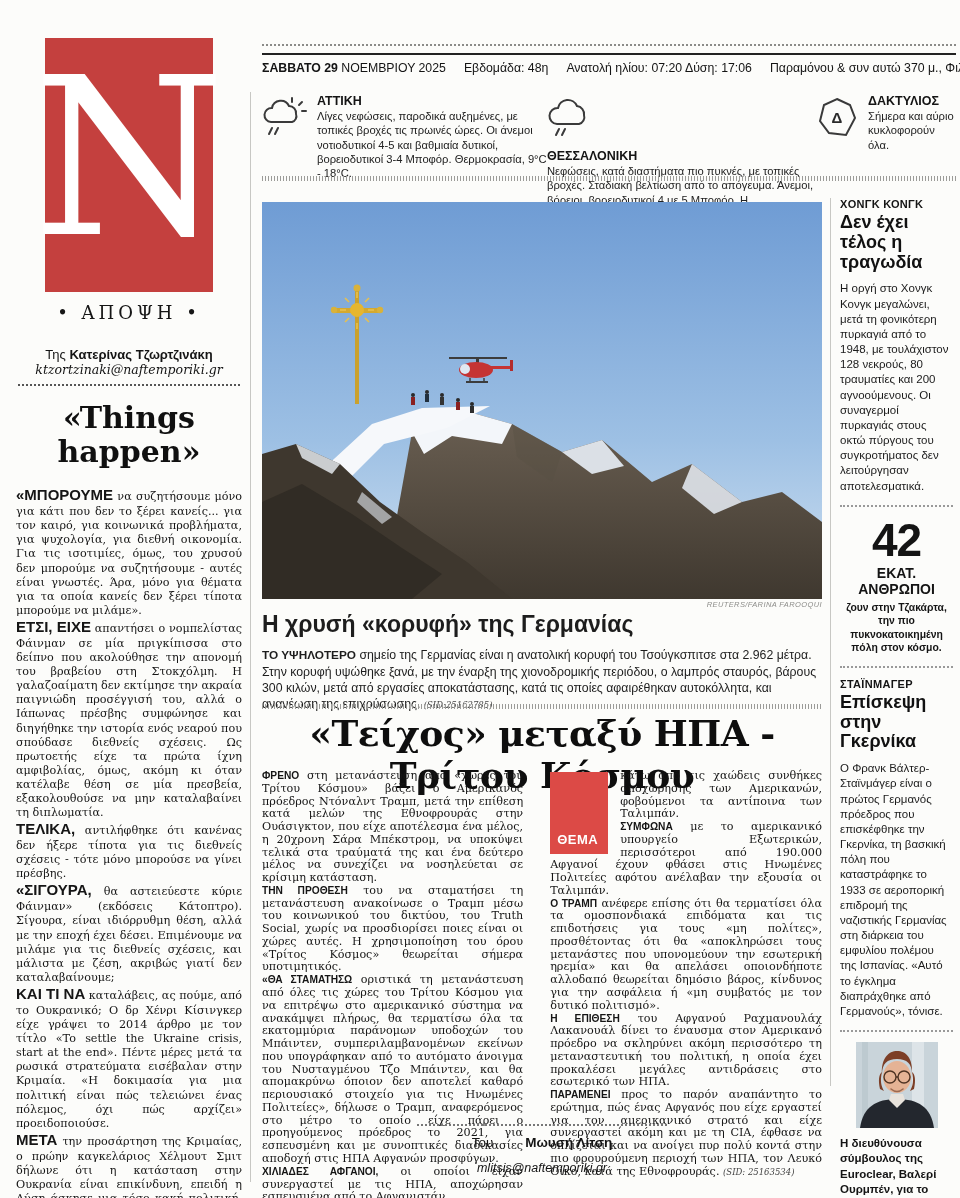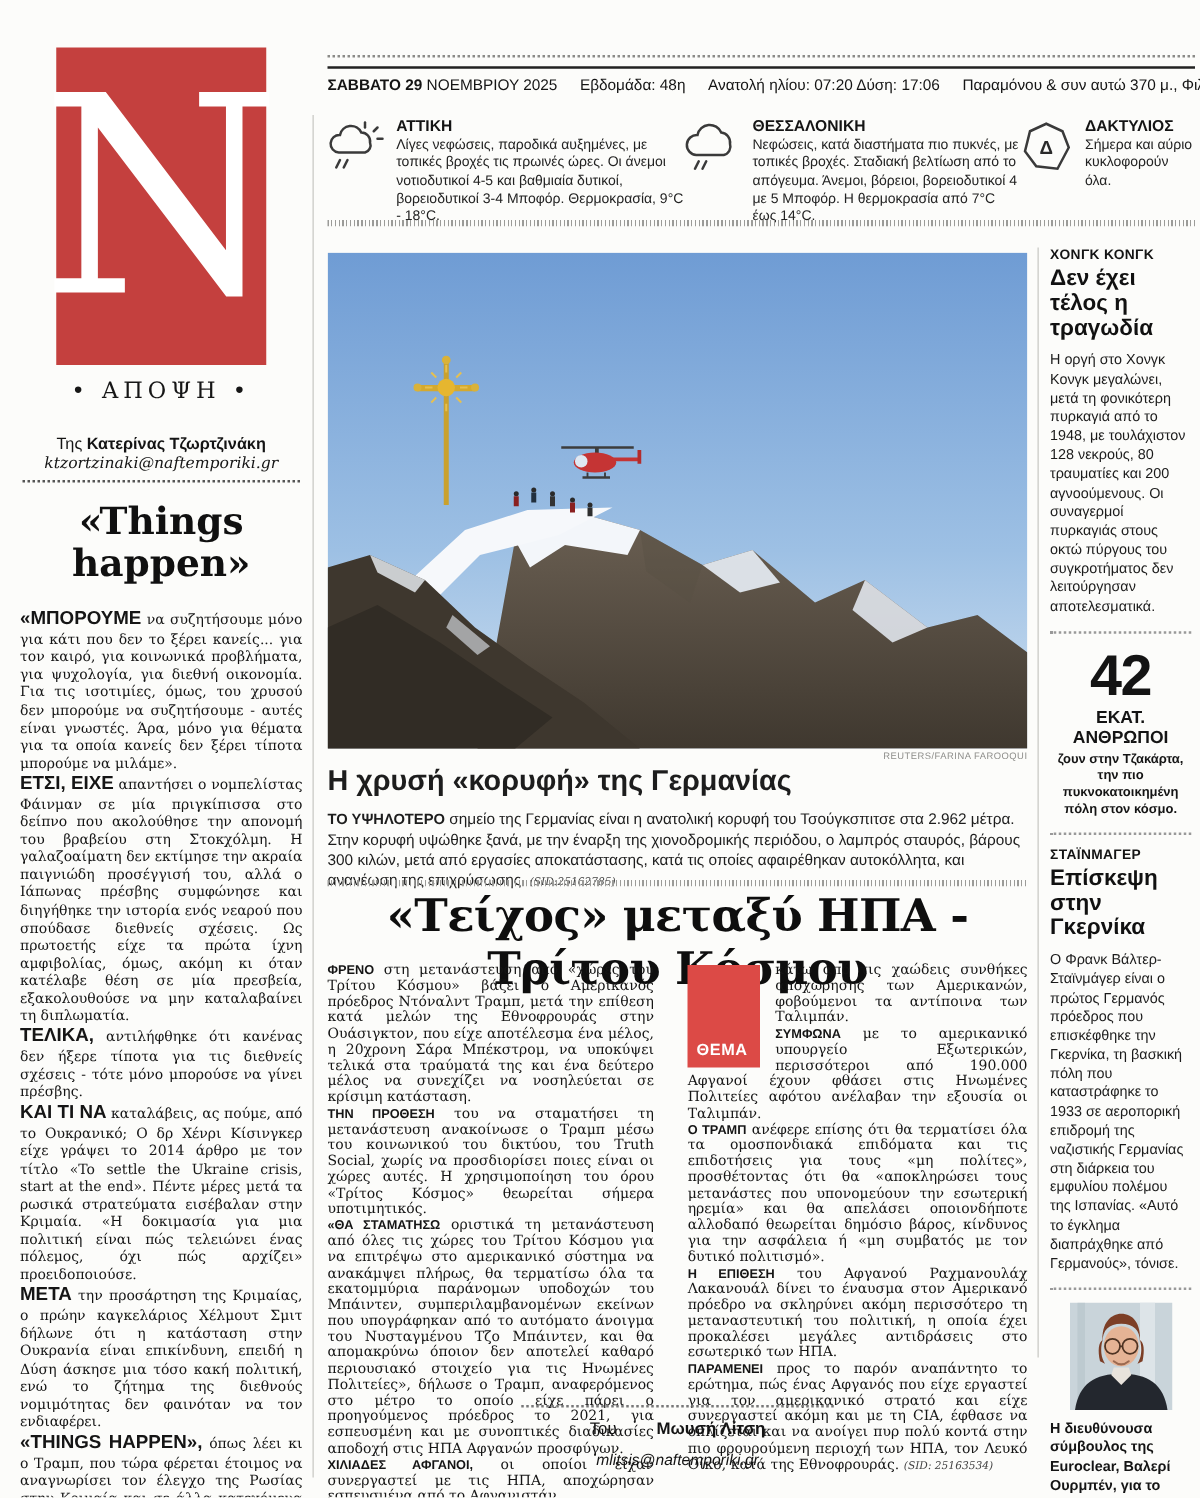--- a/index.html
+++ b/index.html
@@ -20,21 +20,21 @@
 
   
   .date-row { position:absolute; left:262px; top:53px; width:694px; border-top:2px solid #222;
               padding-top:6px; font-size:12.3px; display:flex; align-items:baseline; white-space:nowrap; }
   .date-row b { font-weight:700; }
   .date-sep { display:inline-block; width:1px; height:14px; background:#888; margin:0 9px; align-self:center; }
 
   
   .weather { position:absolute; left:262px; top:94px; width:694px; display:flex; }
   .wx { display:flex; gap:9px; }
-  .wx-attiki { width:285px; } .wx-thess { width:268px; } .wx-dakt { width:141px; }
+  .wx-attiki { width:285px; } .wx-thess { width:268px;flex-direction:column; } .wx-dakt { width:141px; }
   .wx svg { flex:0 0 auto; margin-top:2px; }
   .wx-title { font-size:12.5px; font-weight:700; }
   .wx-text { font-size:11.2px; line-height:1.28; color:#222; margin-top:1px; }
 
   
   .opinion { position:absolute; left:16px; top:28px; width:226px; }
   .logo { width:168px; height:254px; margin:10px auto 0; background:#c4403e;
           display:flex; align-items:center; justify-content:center; }
   .logo-n { font-family:"DejaVu Serif",serif; font-size:220px; line-height:1; color:#fff; margin-top:-14px; }
   .apopsi { margin-top:10px; text-align:center; font-family:"DejaVu Serif",serif;
@@ -47,21 +47,21 @@
              text-align:center; margin:15px 0 18px; color:#101010; }
   .op-body p { font-family:"DejaVu Serif",serif; font-size:11.2px; line-height:1.26;
                text-align:justify; color:#151515; }
   .ld { font-family:"Liberation Sans",sans-serif; font-weight:700; font-size:15px; }
   .sid { font-family:"DejaVu Serif",serif; font-style:italic; font-size:8.5px; color:#444; }
 
   
   .photo { position:absolute; left:262px; top:202px; width:560px; height:397px; overflow:hidden; }
   .photo svg { display:block; width:560px; height:397px; }
   .photo-credit { position:absolute; left:262px; top:600px; width:560px; text-align:right;
-                  font-size:7.5px; letter-spacing:.4px; color:#8d8d8a; }
+                  font-size:7.5px; letter-spacing:.4px; color:#8d8d8a;font-style:italic; }
   .cap-head { position:absolute; left:262px; top:611px; width:560px; font-size:23px; font-weight:700; color:#1d1d1d; }
   .cap-body { position:absolute; left:262px; top:647px; width:560px; font-size:12.3px; line-height:1.32; color:#1d1d1d; }
   .cap-body b { font-size:11.8px; }
 
   
   .main-head { position:absolute; left:262px; top:712px; width:560px; text-align:center;
                font-family:"DejaVu Serif",serif; font-weight:700; font-size:36px; letter-spacing:-.5px; color:#0e0e0e; }
   .article { position:absolute; left:262px; top:770px; width:560px; display:flex; gap:27px; }
   .art-col p { font-family:"DejaVu Serif",serif; font-size:11.2px; line-height:1.14;
                text-align:justify; color:#151515; }
@@ -162,20 +162,21 @@
     </div>
     <div class="apopsi">• ΑΠΟΨΗ •</div>
     <div class="op-byline"><span>Της </span><span class="name">Κατερίνας Τζωρτζινάκη</span></div>
     <div class="op-email">ktzortzinaki@naftemporiki.gr</div>
     <div class="op-dotsep"></div>
     <h1 class="op-head">«Things happen»</h1>
     <div class="op-body">
       <p><b class="ld">«ΜΠΟΡΟΥΜΕ</b><span> να συζητήσουμε μόνο για κάτι που δεν το ξέρει κανείς... για τον καιρό, για κοινωνικά προβλήματα, για ψυχολογία, για διεθνή οικονομία. Για τις ισοτιμίες, όμως, του χρυσού δεν μπορούμε να συζητήσουμε - αυτές είναι γνωστές. Άρα, μόνο για θέματα για τα οποία κανείς δεν ξέρει τίποτα μπορούμε να μιλάμε».</span></p>
       <p><b class="ld">ΕΤΣΙ, ΕΙΧΕ</b><span> απαντήσει ο νομπελίστας Φάινμαν σε μία πριγκίπισσα στο δείπνο που ακολούθησε την απονομή του βραβείου στη Στοκχόλμη. Η γαλαζοαίματη δεν εκτίμησε την ακραία παιγνιώδη προσέγγισή του, αλλά ο Ιάπωνας πρέσβης συμφώνησε και διηγήθηκε την ιστορία ενός νεαρού που σπούδασε διεθνείς σχέσεις. Ως πρωτοετής είχε τα πρώτα ίχνη αμφιβολίας, όμως, ακόμη κι όταν κατέλαβε θέση σε μία πρεσβεία, εξακολουθούσε να μην καταλαβαίνει τη διπλωματία.</span></p>
       <p><b class="ld">ΤΕΛΙΚΑ,</b><span> αντιλήφθηκε ότι κανένας δεν ήξερε τίποτα για τις διεθνείς σχέσεις - τότε μόνο μπορούσε να γίνει πρέσβης.</span></p>
+      <p><b class="ld">«ΣΙΓΟΥΡΑ,</b><span> θα αστειεύεστε κύριε Φάινμαν» (εκδόσεις Κάτοπτρο). Σίγουρα, είναι ιδιόρρυθμη θέση, αλλά με την εποχή έχει δέσει. Επιμένουμε να μιλάμε για τις διεθνείς σχέσεις, και μάλιστα με ζέση, ακριβώς γιατί δεν καταλαβαίνουμε;</span></p>
       <p><b class="ld">ΚΑΙ ΤΙ ΝΑ</b><span> καταλάβεις, ας πούμε, από το Ουκρανικό; Ο δρ Χένρι Κίσινγκερ είχε γράψει το 2014 άρθρο με τον τίτλο «To settle the Ukraine crisis, start at the end». Πέντε μέρες μετά τα ρωσικά στρατεύματα εισέβαλαν στην Κριμαία. «Η δοκιμασία για μια πολιτική είναι πώς τελειώνει ένας πόλεμος, όχι πώς αρχίζει» προειδοποιούσε.</span></p>
       <p><b class="ld">ΜΕΤΑ</b><span> την προσάρτηση της Κριμαίας, ο πρώην καγκελάριος Χέλμουτ Σμιτ δήλωνε ότι η κατάσταση στην Ουκρανία είναι επικίνδυνη, επειδή η Δύση άσκησε μια τόσο κακή πολιτική, ενώ το ζήτημα της διεθνούς νομιμότητας δεν φαινόταν να τον ενδιαφέρει.</span></p>
       <p><b class="ld">«THINGS HAPPEN»,</b><span> όπως λέει κι ο Τραμπ, που τώρα φέρεται έτοιμος να αναγνωρίσει τον έλεγχο της Ρωσίας στην Κριμαία και σε άλλα κατεχόμενα ουκρανικά εδάφη. Οι Ευρωπαίοι θα μείνουν με τα λάθη.</span></p>
 
     </div>
 
   </aside>
 
   <figure class="photo">
     <svg viewBox="0 0 560 397" preserveAspectRatio="none">

